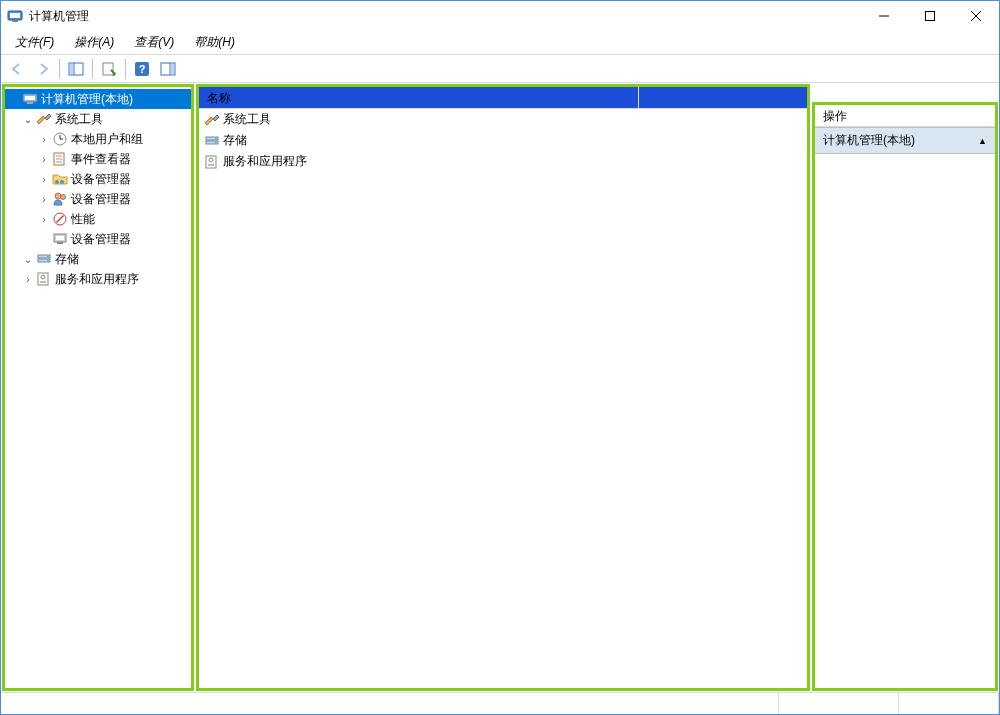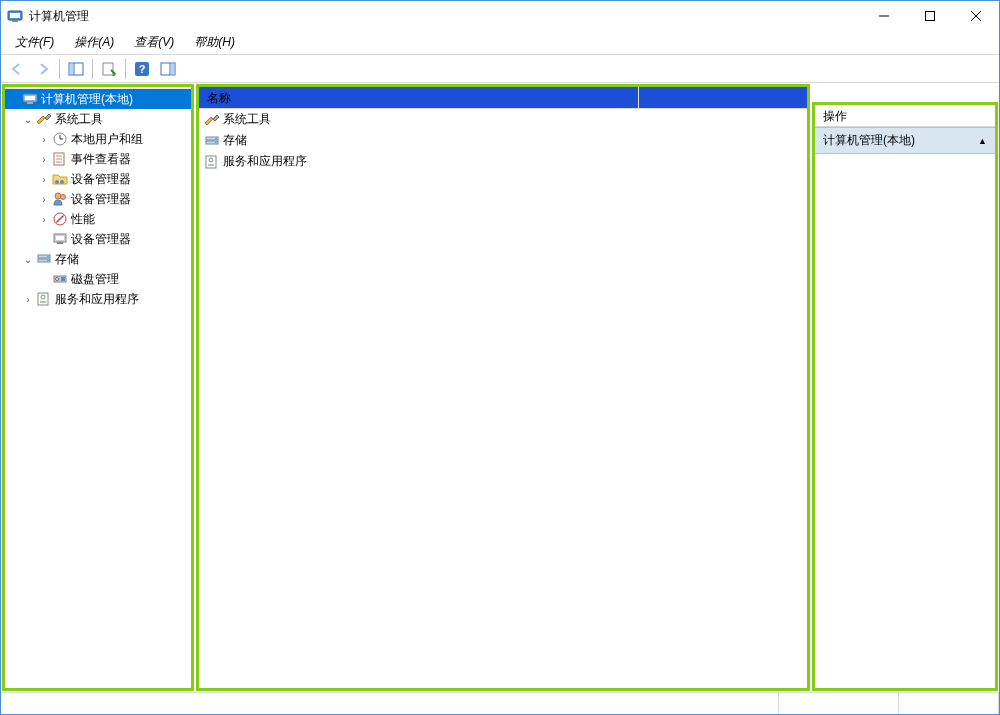--- a/index.html
+++ b/index.html
@@ -374,31 +374,20 @@
             <svg width="16" height="16" viewBox="0 0 16 16">
                 <rect x="2" y="4" width="12" height="3" fill="#c8d8e8" stroke="#6a8aaa"></rect>
                 <rect x="2" y="8" width="12" height="3" fill="#c8d8e8" stroke="#6a8aaa"></rect>
                 <circle cx="12" cy="5.5" r="0.8" fill="#5a8"></circle>
                 <circle cx="12" cy="9.5" r="0.8" fill="#5a8"></circle>
               </svg>
           </span>
           <span class="node-label">存储</span>
         </div>
 
-        <div class="tree-node" style="padding-left:32px">
-          <span class="expander"></span>
-          <span class="node-icon">
-            <svg width="16" height="16" viewBox="0 0 16 16">
-                <rect x="2" y="5" width="12" height="6" fill="#ccc" stroke="#888"></rect>
-                <circle cx="5" cy="8" r="1.5" fill="#fff" stroke="#666"></circle>
-                <rect x="9" y="6" width="4" height="4" fill="#5a90c8"></rect>
-              </svg>
-          </span>
-          <span class="node-label">磁盘管理</span>
-        </div>
 
         <div class="tree-node" style="padding-left:16px">
           <span class="expander">›</span>
           <span class="node-icon">
             <svg width="16" height="16" viewBox="0 0 16 16">
                 <rect x="2" y="2" width="10" height="12" fill="#fff" stroke="#888"></rect>
                 <circle cx="7" cy="6" r="2" fill="none" stroke="#6a9a6a"></circle>
                 <rect x="4" y="10" width="6" height="2" fill="#aac8aa"></rect>
               </svg>
           </span>

